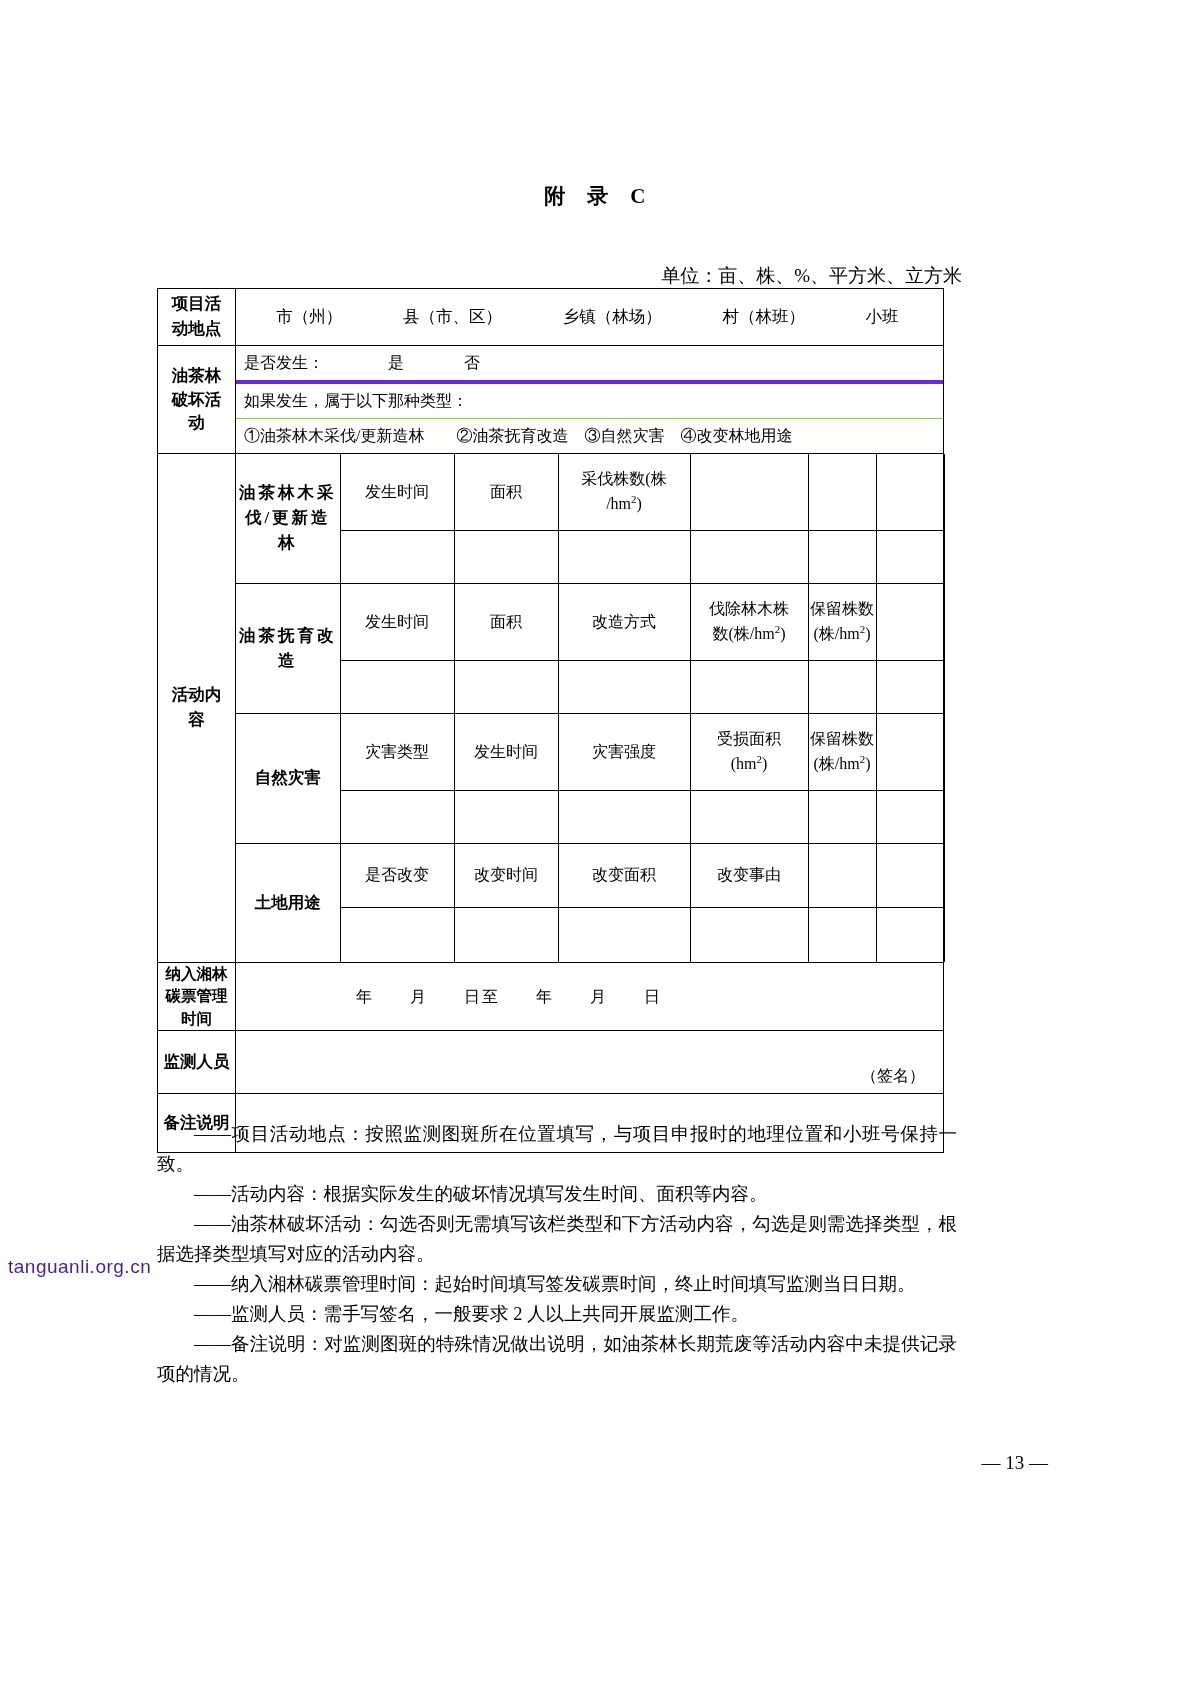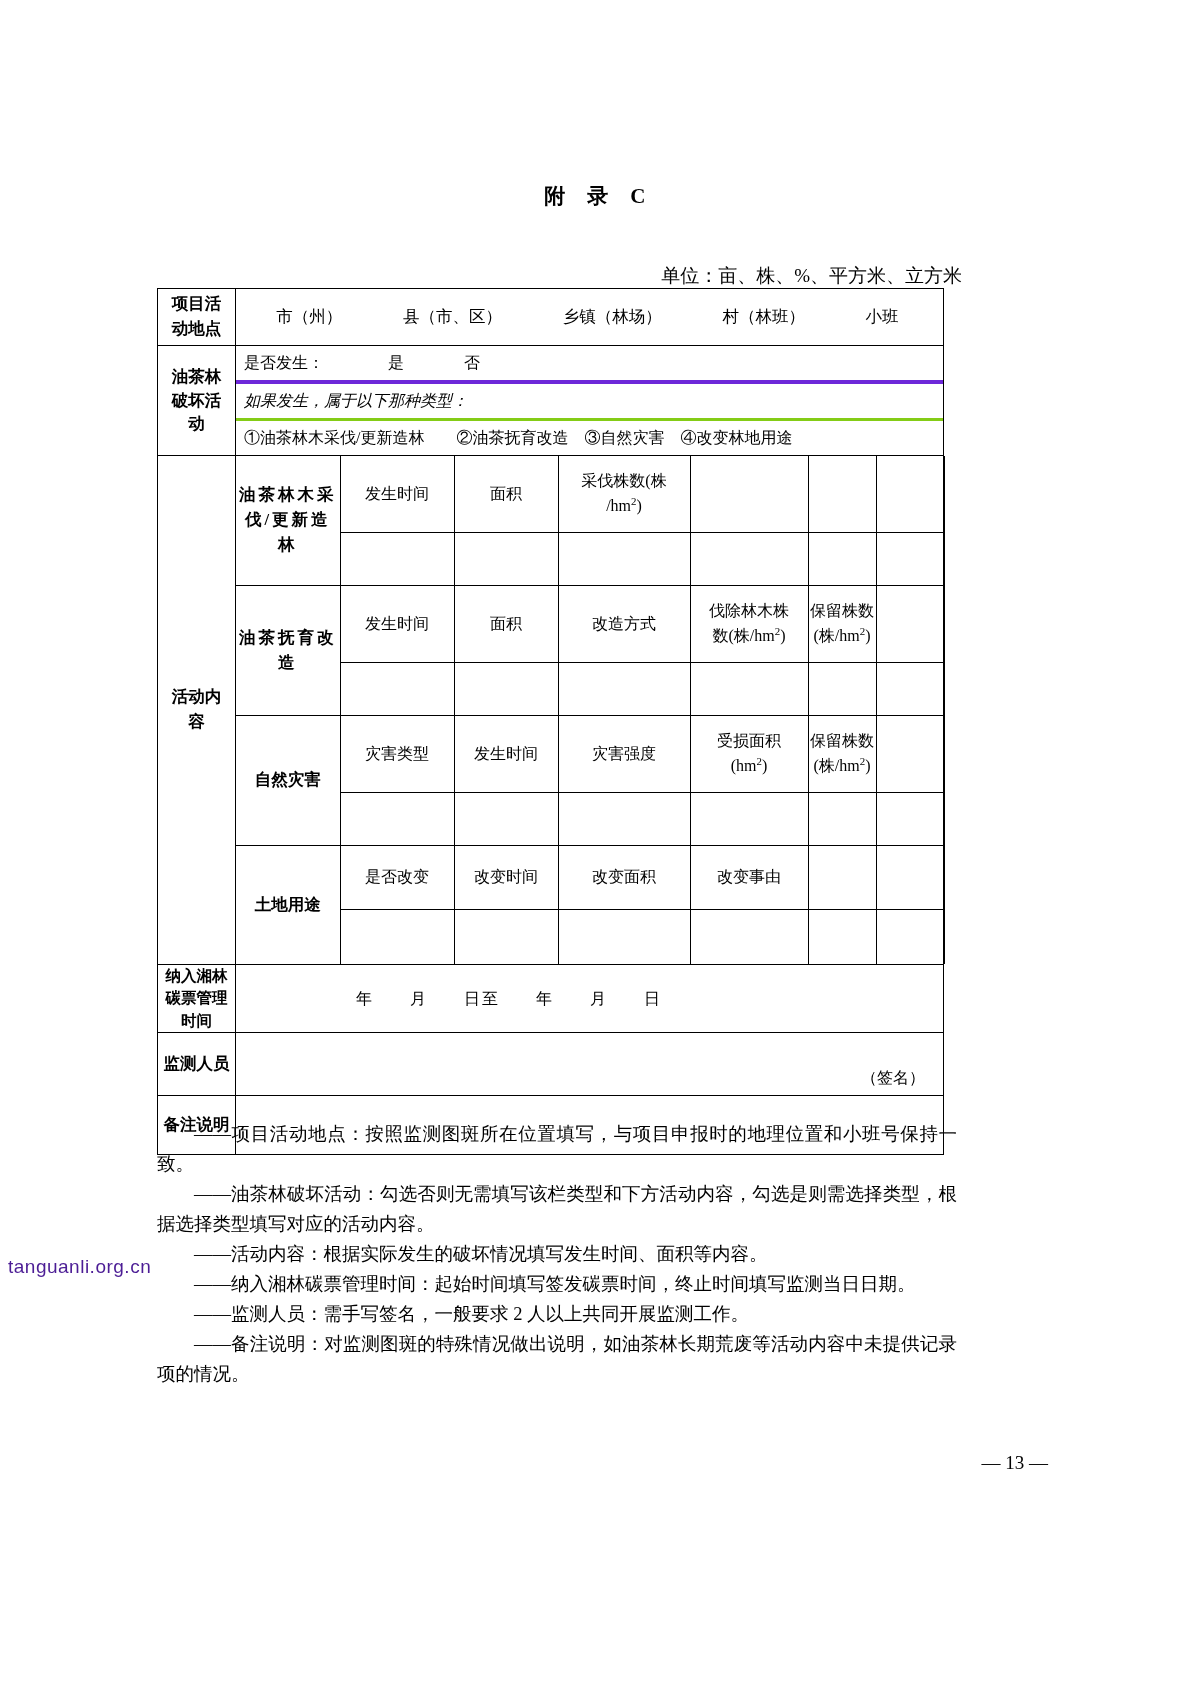--- a/index.html
+++ b/index.html
@@ -155,21 +155,21 @@
           <div style="padding:0 6px; line-height:1.45;">油茶林破坏活动</div>
         </td>
         <td style="padding:0;">
           <div class="dmg-line cell-left" style="border-bottom:4px solid #6d28d9;">
             <span>是否发生：</span>
             <span style="display:inline-block;width:56px;"></span>
             <span>是</span>
             <span style="display:inline-block;width:52px;"></span>
             <span>否</span>
           </div>
-          <div class="dmg-line cell-left" style="border-bottom:3px solid #84cc16;font-style:italic;">如果发生，属于以下那种类型：</div>
+          <div class="dmg-line cell-left" style="border-bottom:1px solid #84cc16;">如果发生，属于以下那种类型：</div>
           <div class="dmg-line cell-left">①油茶林木采伐/更新造林　　②油茶抚育改造　③自然灾害　④改变林地用途</div>
         </td>
       </tr>
 
       <tr>
         <td class="hdr">
           <div style="padding:0 6px; line-height:1.5;">活动内容</div>
         </td>
         <td style="padding:0;">
           <table class="sub-table">
@@ -323,22 +323,22 @@
           <div style="line-height:1.5;">备注说明</div>
         </td>
         <td></td>
       </tr>
 
     </tbody>
   </table>
 
   <div class="notes">
     <p>——项目活动地点：按照监测图斑所在位置填写，与项目申报时的地理位置和小班号保持一致。</p>
+    <p>——活动内容：根据实际发生的破坏情况填写发生时间、面积等内容。</p>
     <p>——油茶林破坏活动：勾选否则无需填写该栏类型和下方活动内容，勾选是则需选择类型，根据选择类型填写对应的活动内容。</p>
-    <p>——活动内容：根据实际发生的破坏情况填写发生时间、面积等内容。</p>
     <p>——纳入湘林碳票管理时间：起始时间填写签发碳票时间，终止时间填写监测当日日期。</p>
     <p>——监测人员：需手写签名，一般要求 2 人以上共同开展监测工作。</p>
     <p>——备注说明：对监测图斑的特殊情况做出说明，如油茶林长期荒废等活动内容中未提供记录项的情况。</p>
   </div>
 
   <div class="page-number">— 13 —</div>
   <div class="watermark">tanguanli.org.cn</div>
 
 </div>
 

